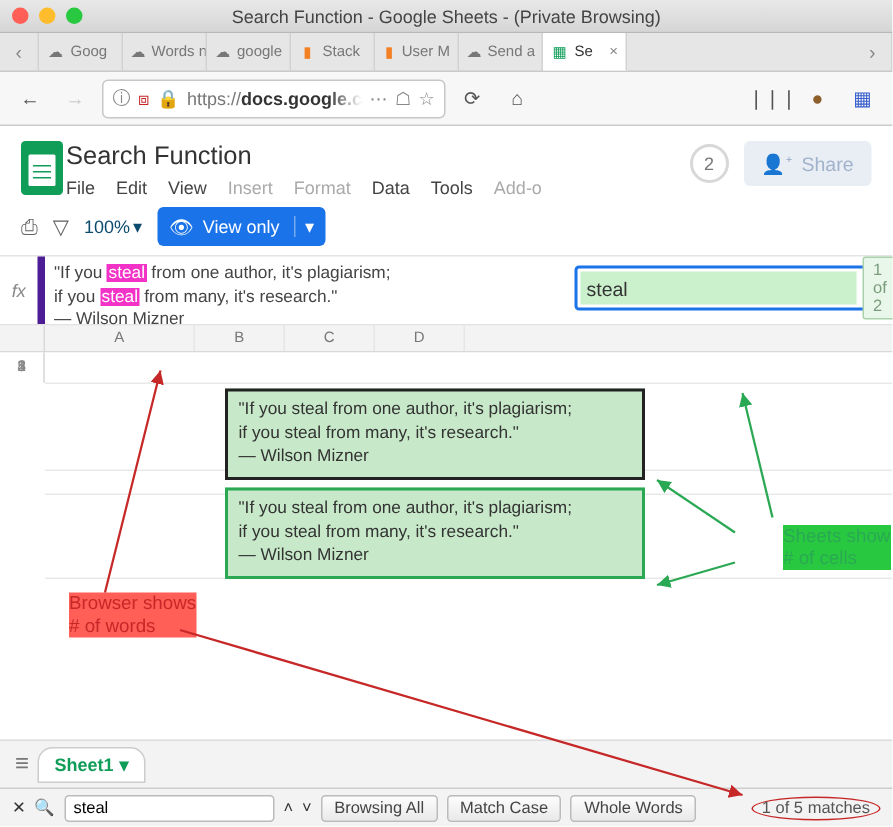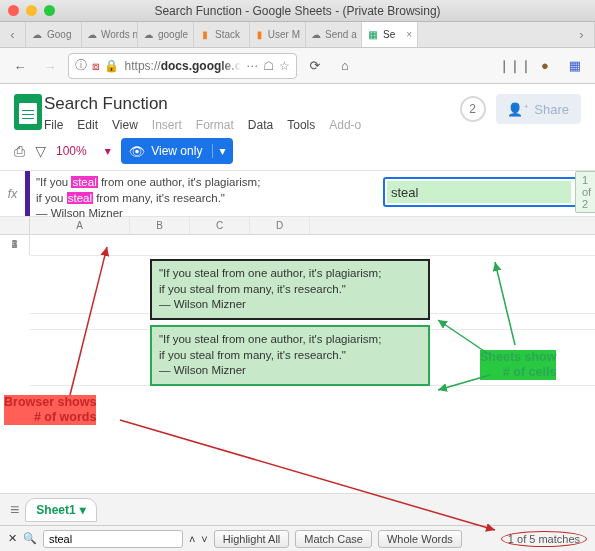--- a/index.html
+++ b/index.html
@@ -36,21 +36,21 @@
   .gs-title { font-size:17px; color:#333; }
   .gs-menu { display:flex; gap:14px; font-size:12px; margin-top:4px; color:#444; }
   .gs-menu .dim { color:#aaa; }
   .gs-right { margin-left:auto; display:flex; align-items:center; gap:10px; }
   .badge-2 { width:26px; height:26px; border-radius:50%; border:2px solid #d8d8d8; display:flex; align-items:center; justify-content:center; font-size:12px; color:#777; }
   .sharebtn { height:30px; padding:0 12px; border-radius:4px; background:#e9eef5; color:#a1b2cc; font-size:13px; display:flex; align-items:center; gap:6px; }
 
   
   .gs-toolbar { display:flex; align-items:center; gap:10px; padding:6px 14px; border-bottom:1px solid #e3e3e3; }
   .tbico { color:#616161; font-size:14px; }
-  .zoom { font-size:12px; color:#be185d; display:flex; align-items:flex-end; gap:18px; }
+  .zoom { font-size:12px; color:#0c4a6e; display:flex; align-items:flex-end; gap:2px; }
   .viewbtn { height:26px; background:#1a73e8; color:#fff; border-radius:4px; display:flex; align-items:center; padding:0 8px; gap:6px; font-size:12px; font-weight:500;}
   .viewbtn .eye { font-size:13px; }
   .viewbtn .chev { border-left:1px solid rgba(255,255,255,0.4); margin-left:4px; padding-left:6px; }
 
   
   .fxrow { display:flex; align-items:stretch; height:46px; border-bottom:1px solid #e3e3e3; position:relative;}
   .fxlabel { width:30px; display:flex; align-items:center; justify-content:center; color:#888; font-style:italic; font-size:12px; border-right:5px solid #4c1d95;}
   .fxcontent { flex:1; padding:4px 6px; font-size:11.5px; line-height:1.35; color:#444; font-family:Arial,sans-serif; }
   .hlpink { background:#f332c8; color:#fff; padding:0 1px; }
   .findbox { position:absolute; right:10px; top:6px; width:202px; height:30px; border:2px solid #1a73e8; border-radius:3px; background:#fff; display:flex; align-items:center; padding:2px; gap:4px;}
@@ -78,21 +78,21 @@
   .burger { color:#777; font-size:16px; }
 
   
   .findbar { position:absolute; left:0; right:0; bottom:0; height:26px; background:#f3f3f3; border-top:1px solid #ccc; display:flex; align-items:center; gap:6px; padding:0 8px; font-size:11px;}
   .findbar input { width:140px; height:18px; border:1px solid #bbb; border-radius:3px; padding:0 5px; font-size:11px; background:#fff;}
   .fbb { padding:2px 8px; background:linear-gradient(#fdfdfd,#e9e9e9); border:1px solid #bbb; border-radius:3px; font-size:11px; color:#444;}
   .matchcount { margin-left:auto; color:#555; }
   .oval { border:1.5px solid #c62828; border-radius:50%; padding:1px 6px; }
 
   
-  .anno { position:absolute; font-size:12.5px; font-weight:700; pointer-events:none; line-height:1.2; text-align:right;}
+  .anno { position:absolute; font-size:12.5px; font-weight:400; pointer-events:none; line-height:1.2; text-align:left;margin-left:42px;}
   .anno.red { color:#c62828; }
   .anno.green { color:#2aa853; }
   svg.annos { position:absolute; left:0; top:0; width:595px; height:551px; pointer-events:none; z-index:50;}
 </style>
 </head>
 <body>
 
 <div class="titlebar">
   <div class="traffic">
     <div class="dot red"></div>
@@ -245,21 +245,21 @@
       <span>▾</span>
     </div>
 </div>
 
 <div class="findbar">
   <span>✕</span>
   <span>🔍</span>
   <input value="steal" style="">
   <span>˄</span>
   <span>˅</span>
-  <span class="fbb">Highlight All</span>
+  <span class="fbb">Browsing All</span>
   <span class="fbb">Match Case</span>
   <span class="fbb">Whole Words</span>
   <span class="matchcount oval">1 of 5 matches</span>
 </div>
 
 <div class="anno red" style="left:4px; top:395px; white-space:pre">Browser shows
 # of words</div>
 <div class="anno green" style="left:480px; top:350px; white-space:pre">Sheets show
 # of cells</div>
 

